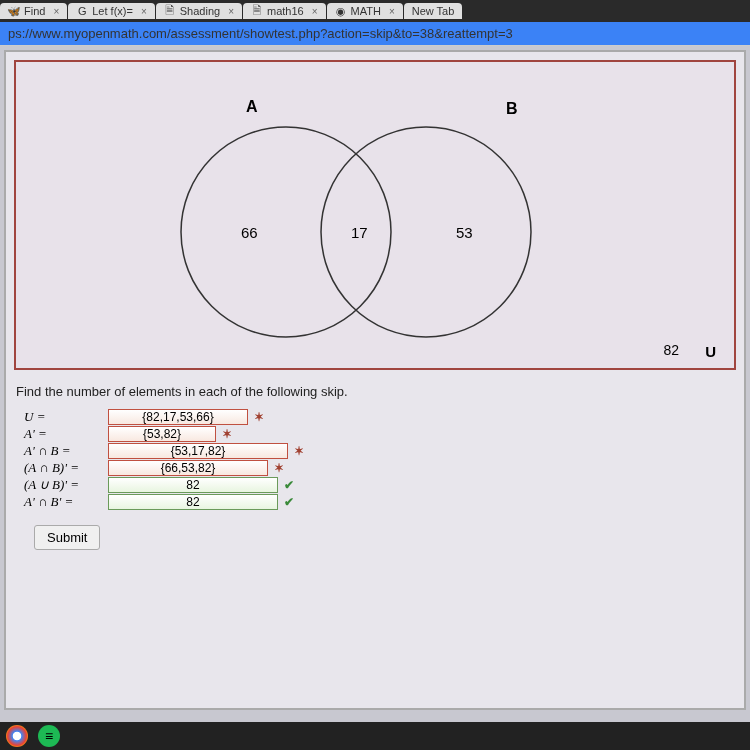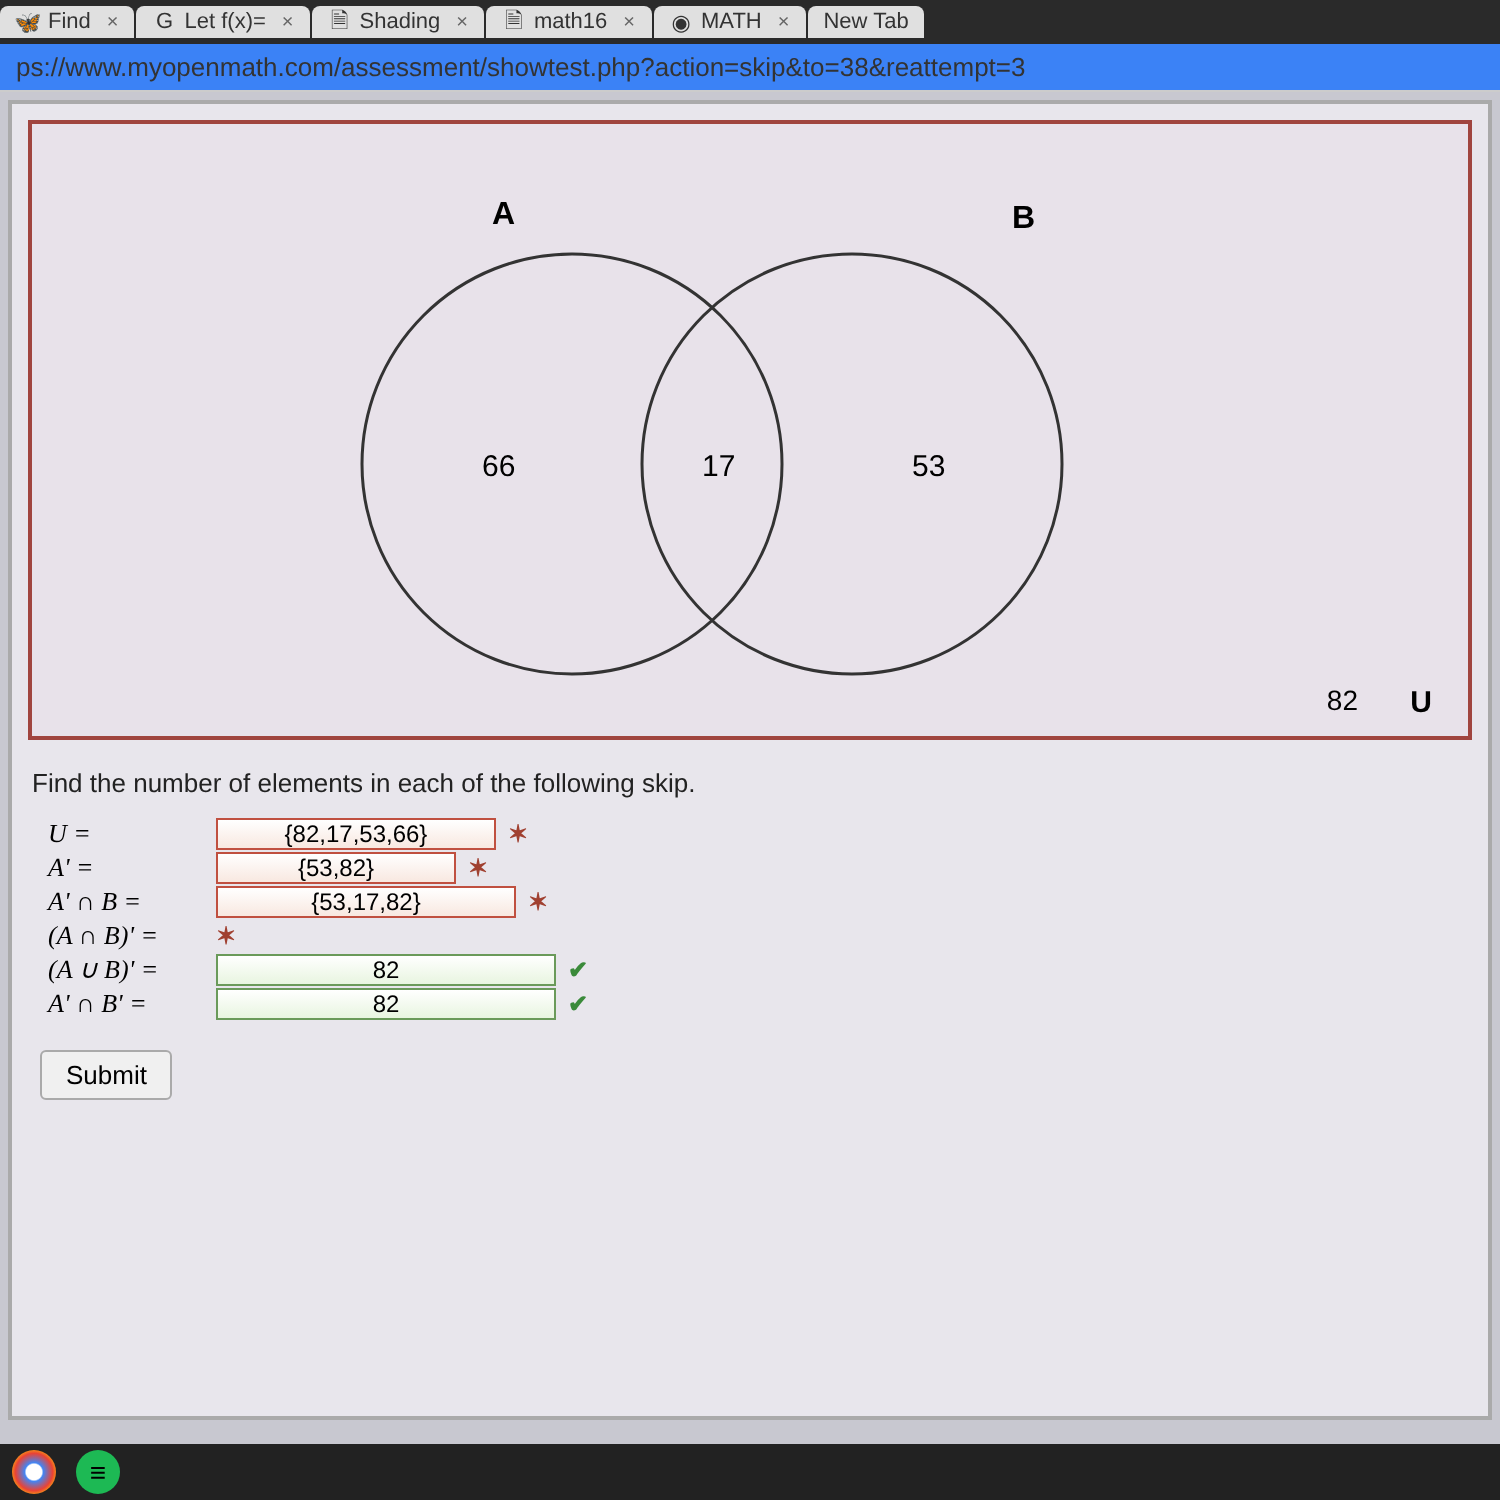--- a/index.html
+++ b/index.html
@@ -83,33 +83,33 @@
       font-size: 12px;
       height: 16px;
       font-style: normal;
       text-align: center;
     }
     .input-red {
       border-color: #c05040;
       background: linear-gradient(to bottom, #fff, #f8e8e0);
       width: 140px;
     }
-    .input-red2 { width: 120px; }
-    .input-red3 { width: 150px; }
+    .input-red2 { width: 108px; }
+    .input-red3 { width: 180px; }
     .input-red4 { width: 160px; }
     .input-green {
       border-color: #6a9a5a;
       background: linear-gradient(to bottom, #fff, #e8f5e0);
       width: 170px;
     }
     .mark { font-size: 12px; font-style: normal; }
     .mark-x { color: #a04030; font-weight: bold; }
     .mark-check { color: #3a8a3a; font-weight: bold; }
     .submit-btn {
-      margin: 14px 0 0 6px;
+      margin: 14px 0 0 20px;
       padding: 4px 12px;
       background: #f0f0f0;
       border: 1px solid #aaa;
       border-radius: 3px;
       font-size: 13px;
       cursor: pointer;
     }
     .taskbar {
       position: absolute;
       bottom: 0;
@@ -197,20 +197,21 @@
       <input class="answer-input input-red input-red2" value="{53,82}" style="">
       <span class="mark mark-x">✶</span>
     </div>
     <div class="answer-row">
       <span class="label">A' ∩ B =</span>
       <input class="answer-input input-red input-red3" value="{53,17,82}" style="">
       <span class="mark mark-x">✶</span>
     </div>
     <div class="answer-row">
       <span class="label">(A ∩ B)' =</span>
+      <input class="answer-input input-red input-red4" value="{66,53,82}" style="">
       <span class="mark mark-x">✶</span>
     </div>
     <div class="answer-row">
       <span class="label">(A ∪ B)' =</span>
       <input class="answer-input input-green" value="82" style="">
       <span class="mark mark-check">✔</span>
     </div>
     <div class="answer-row">
       <span class="label">A' ∩ B' =</span>
       <input class="answer-input input-green" value="82" style="">

